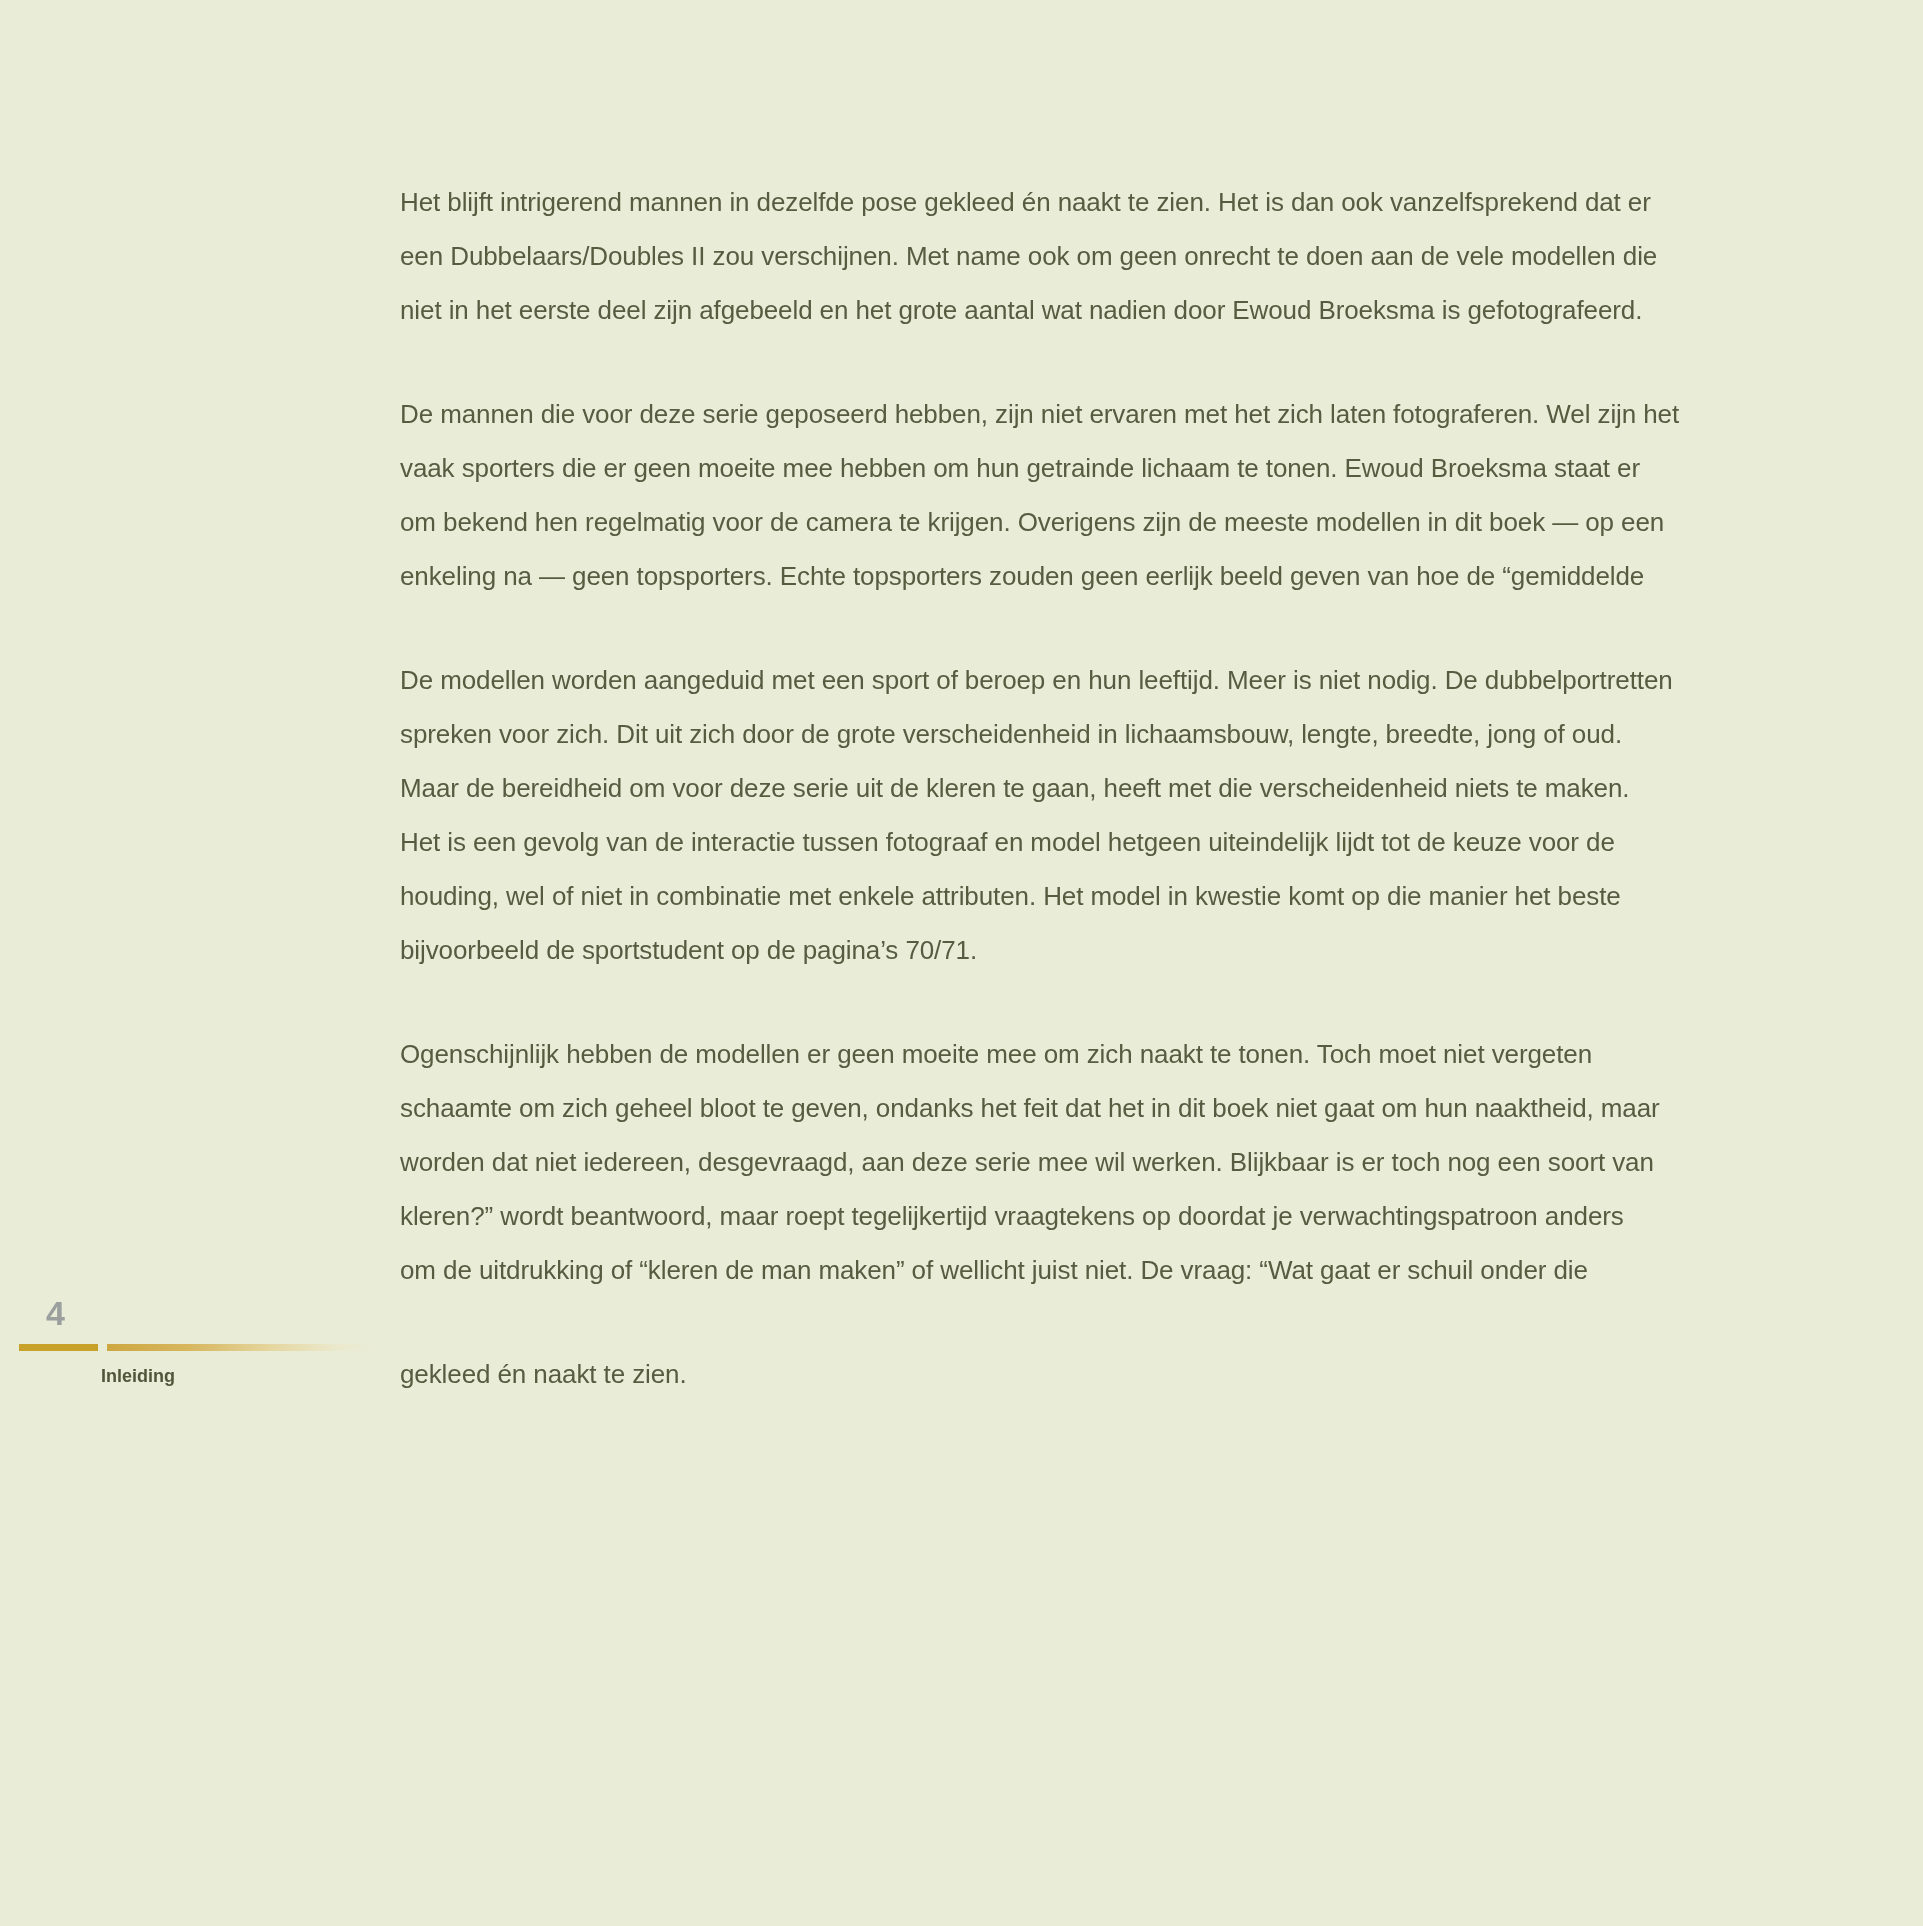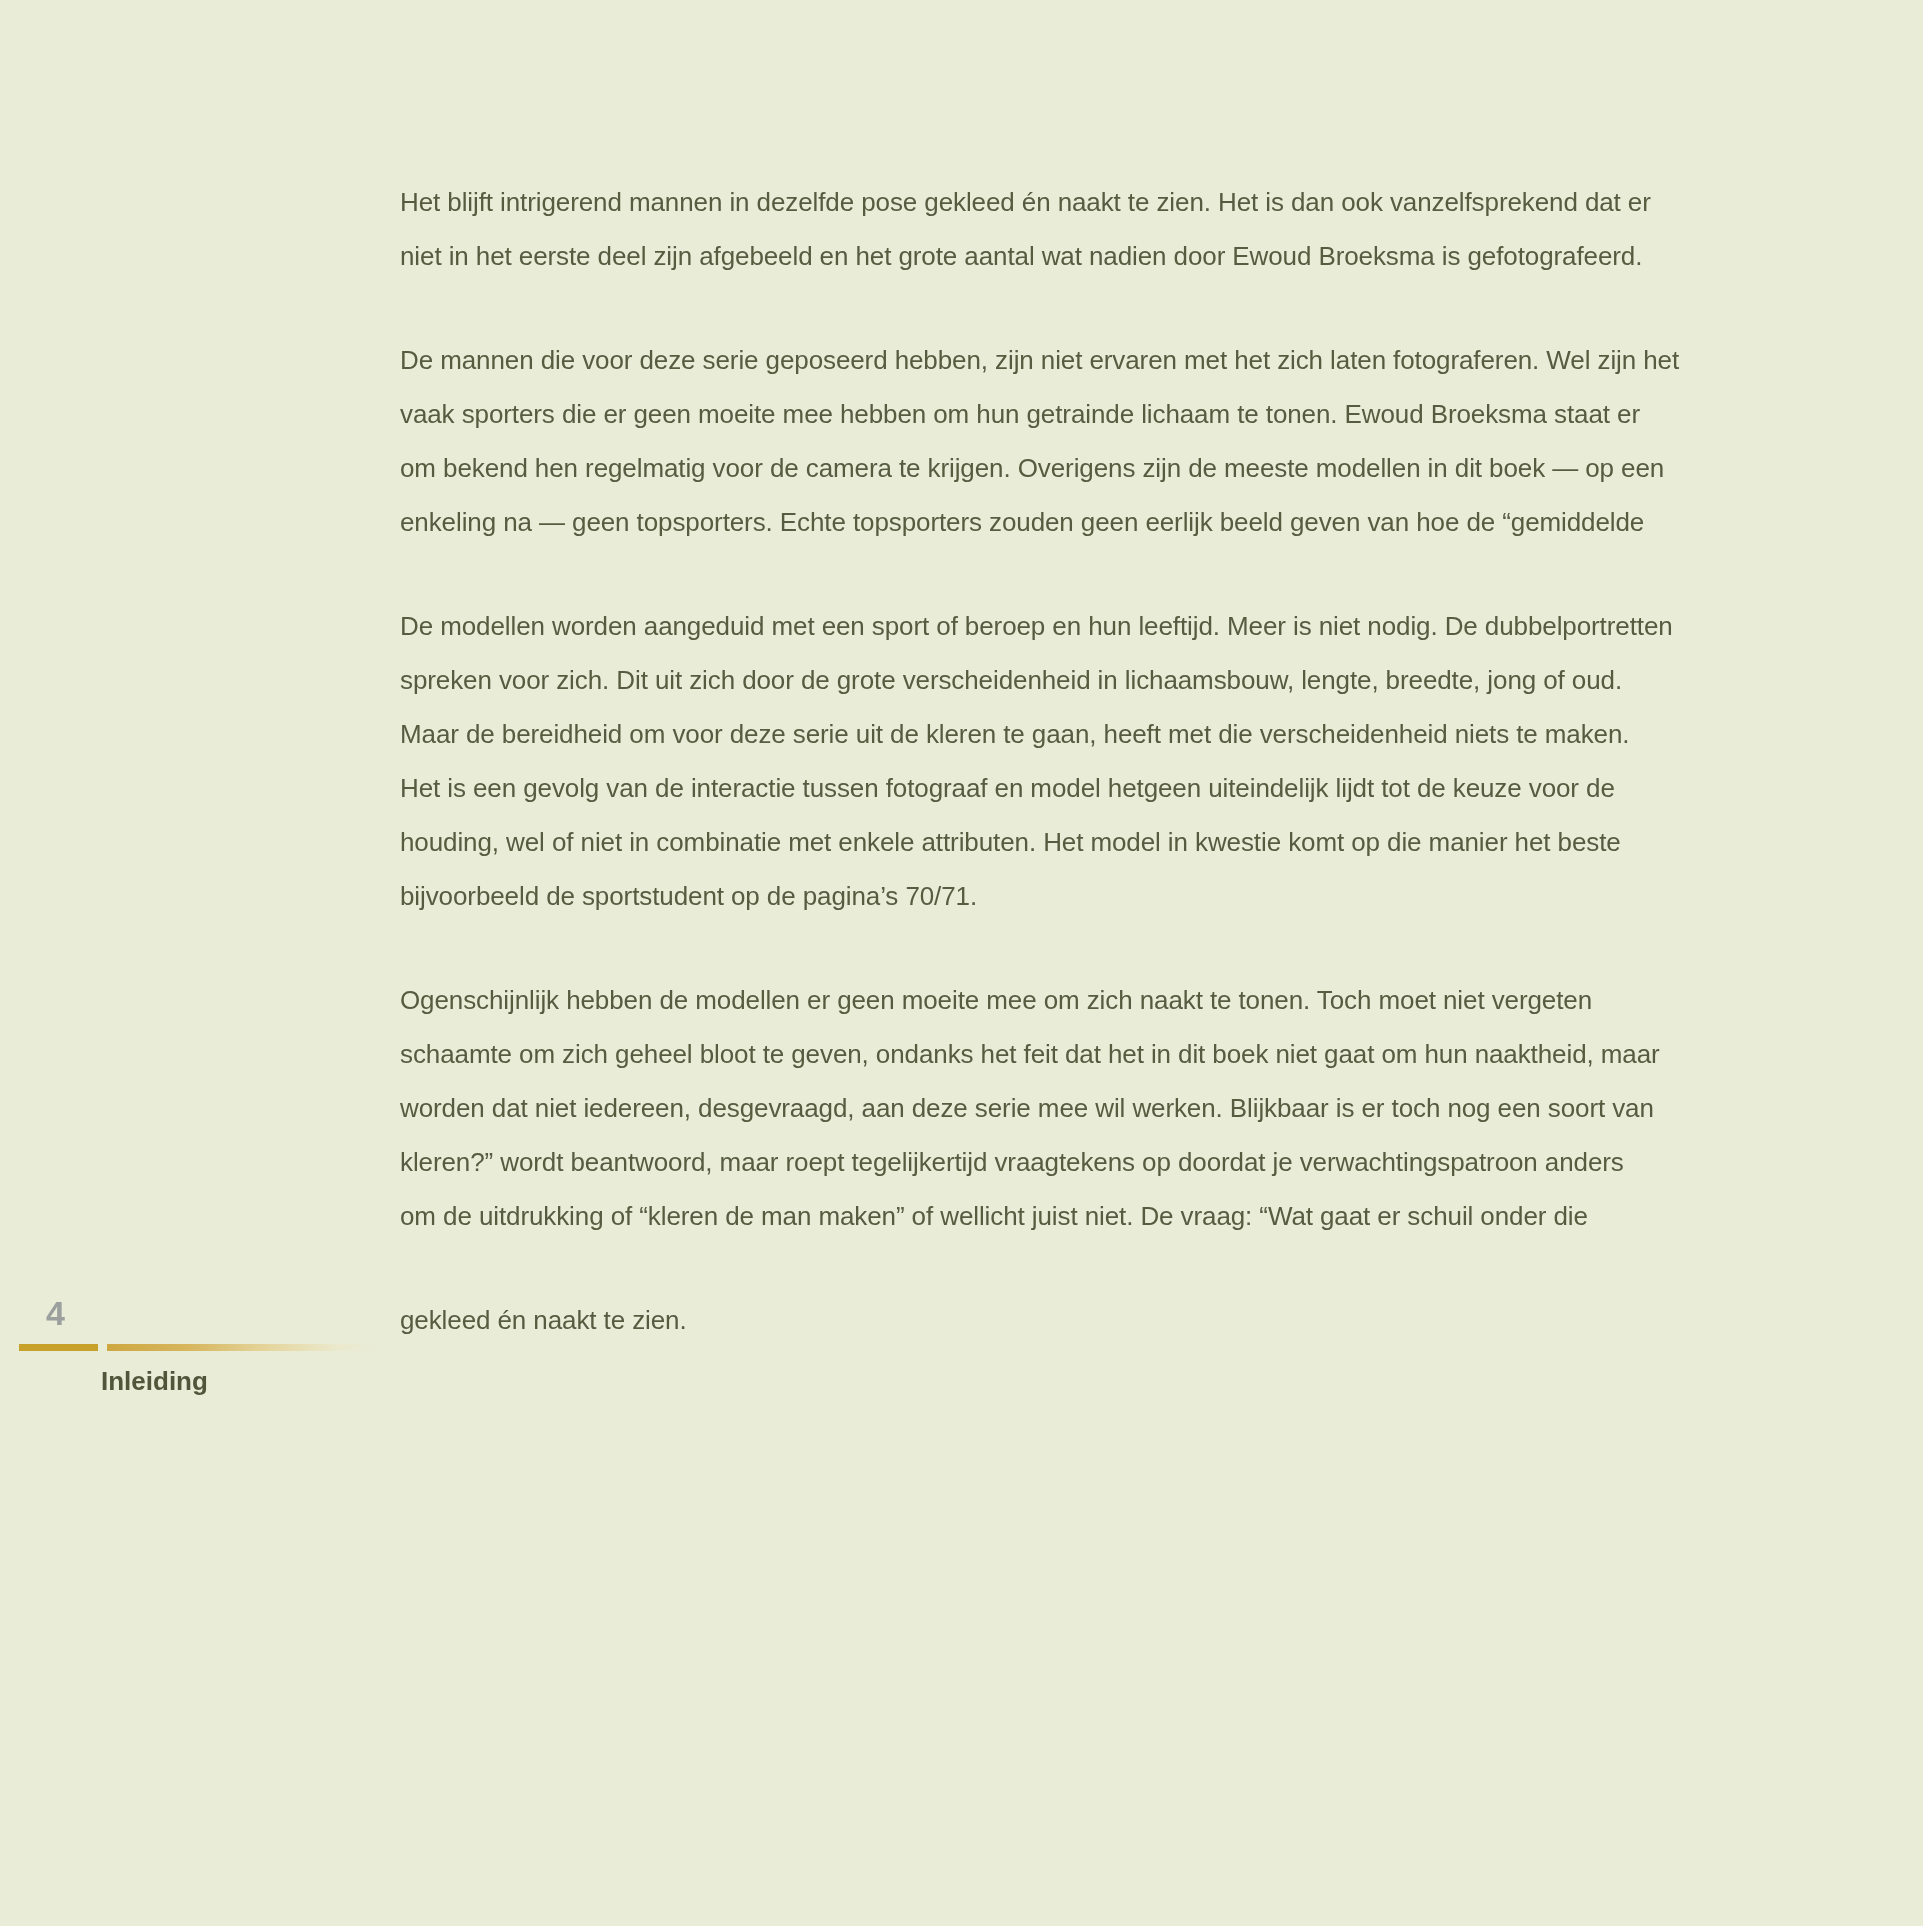--- a/index.html
+++ b/index.html
@@ -49,21 +49,21 @@
       #cda740 0%,
       #d7b65e 30%,
       rgba(228, 207, 140, 0.75) 60%,
       rgba(238, 228, 190, 0.35) 85%,
       rgba(238, 228, 190, 0) 100%);
   }
   .section-label {
     position: absolute;
     left: 101px;
     top: 1366px;
-    font-size: 26px;
+    font-size: 18px;
     line-height: 1.2;
     font-weight: bold;
     color: #51553a;
   }
   
   .text-column {
     position: absolute;
     left: 400px;
     top: 175px;
     width: 1450px;
@@ -95,20 +95,21 @@
     <span class="rule-gap"></span>
     <span class="rule-seg-2"></span>
   </div>
 
   <div class="section-label">Inleiding</div>
 
   <main class="text-column">
 
     <div class="para">
       <div class="line">Het blijft intrigerend mannen in dezelfde pose gekleed én naakt te zien. Het is dan ook vanzelfsprekend dat er</div>
+      <div class="line">een Dubbelaars/Doubles II zou verschijnen. Met name ook om geen onrecht te doen aan de vele modellen die</div>
       <div class="line">niet in het eerste deel zijn afgebeeld en het grote aantal wat nadien door Ewoud Broeksma is gefotografeerd.</div>
     </div>
 
     <div class="para">
       <div class="line">De mannen die voor deze serie geposeerd hebben, zijn niet ervaren met het zich laten fotograferen. Wel zijn het</div>
       <div class="line">vaak sporters die er geen moeite mee hebben om hun getrainde lichaam te tonen. Ewoud Broeksma staat er</div>
       <div class="line">om bekend hen regelmatig voor de camera te krijgen. Overigens zijn de meeste modellen in dit boek — op een</div>
       <div class="line">enkeling na — geen topsporters. Echte topsporters zouden geen eerlijk beeld geven van hoe de “gemiddelde</div>
     </div>
 

